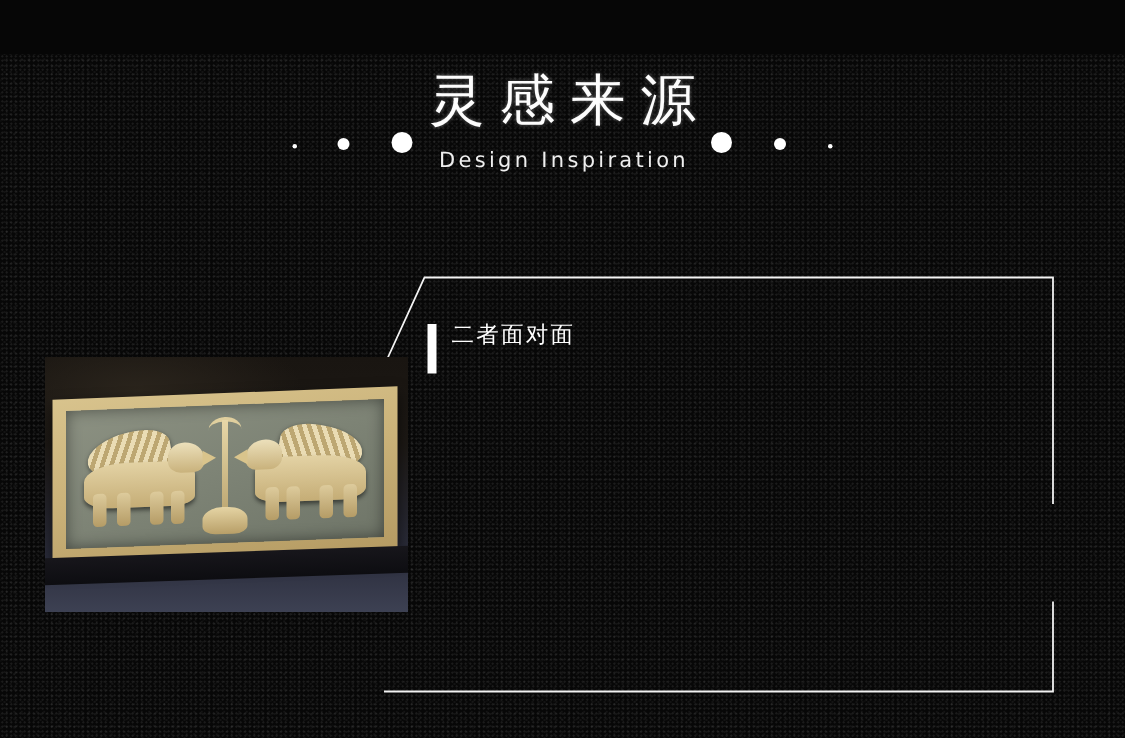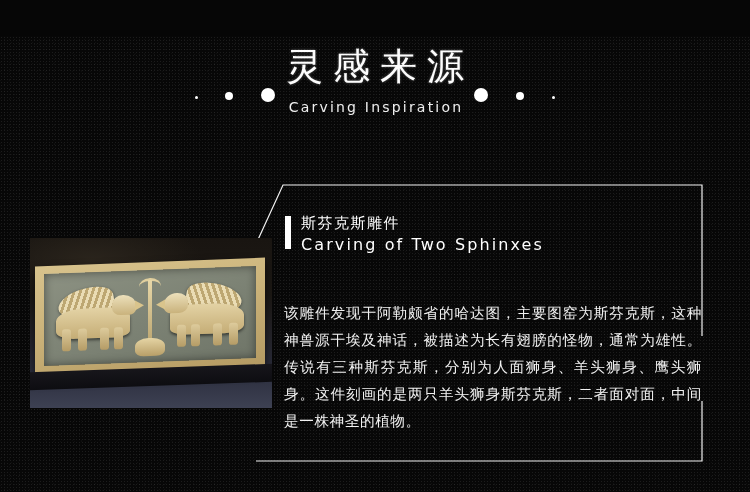--- a/index.html
+++ b/index.html
@@ -203,21 +203,21 @@
   <div class="header">
     <div class="main-title">灵感来源</div>
 
     <div class="dot" style="left:195px;top:60px;width:3px;height:3px;"></div>
     <div class="dot" style="left:225px;top:56px;width:8px;height:8px;"></div>
     <div class="dot" style="left:261px;top:52px;width:14px;height:14px;"></div>
     <div class="dot" style="left:474px;top:52px;width:14px;height:14px;"></div>
     <div class="dot" style="left:516px;top:56px;width:8px;height:8px;"></div>
     <div class="dot" style="left:552px;top:60px;width:3px;height:3px;"></div>
 
-    <div class="sub-title">Carving Inspiration</div>
+    <div class="sub-title">Design Inspiration</div>
   </div>
 
   <svg class="bracket" width="460" height="295" viewBox="0 0 460 295" xmlns="http://www.w3.org/2000/svg">
     <path d="M 6 68 L 33 9 L 452 9 L 452 160" fill="none" stroke="#ffffff" stroke-width="1.2" opacity="0.95"></path>
     <path d="M 452 225 L 452 285 L 6 285" fill="none" stroke="#ffffff" stroke-width="1.2" opacity="0.95"></path>
   </svg>
 
   <div class="photo">
     <div class="photo-bg"></div>
     <div class="photo-shadowblob"></div>
@@ -253,17 +253,15 @@
           <div class="g-leg g-leg4"></div>
         </div>
 
       </div>
     </div>
 
     <div class="pedestal"></div>
   </div>
 
   <div class="accent-bar"></div>
-  <div class="head-cn">斯芬克斯雕件</div>
-  <div class="head-en">Carving of Two Sphinxes</div>
-  <div class="body-text">该雕件发现干阿勒颇省的哈达图，主要图窑为斯芬克斯，这种神兽源干埃及神话，被描述为长有翅膀的怪物，通常为雄性。传说有三种斯芬克斯，分别为人面狮身、羊头狮身、鹰头狮身。这件刻画的是两只羊头狮身斯芬克斯，二者面对面，中间是一株神圣的植物。</div>
+  <div class="head-cn">二者面对面</div>
 
 </div>
 
 </body></html>

